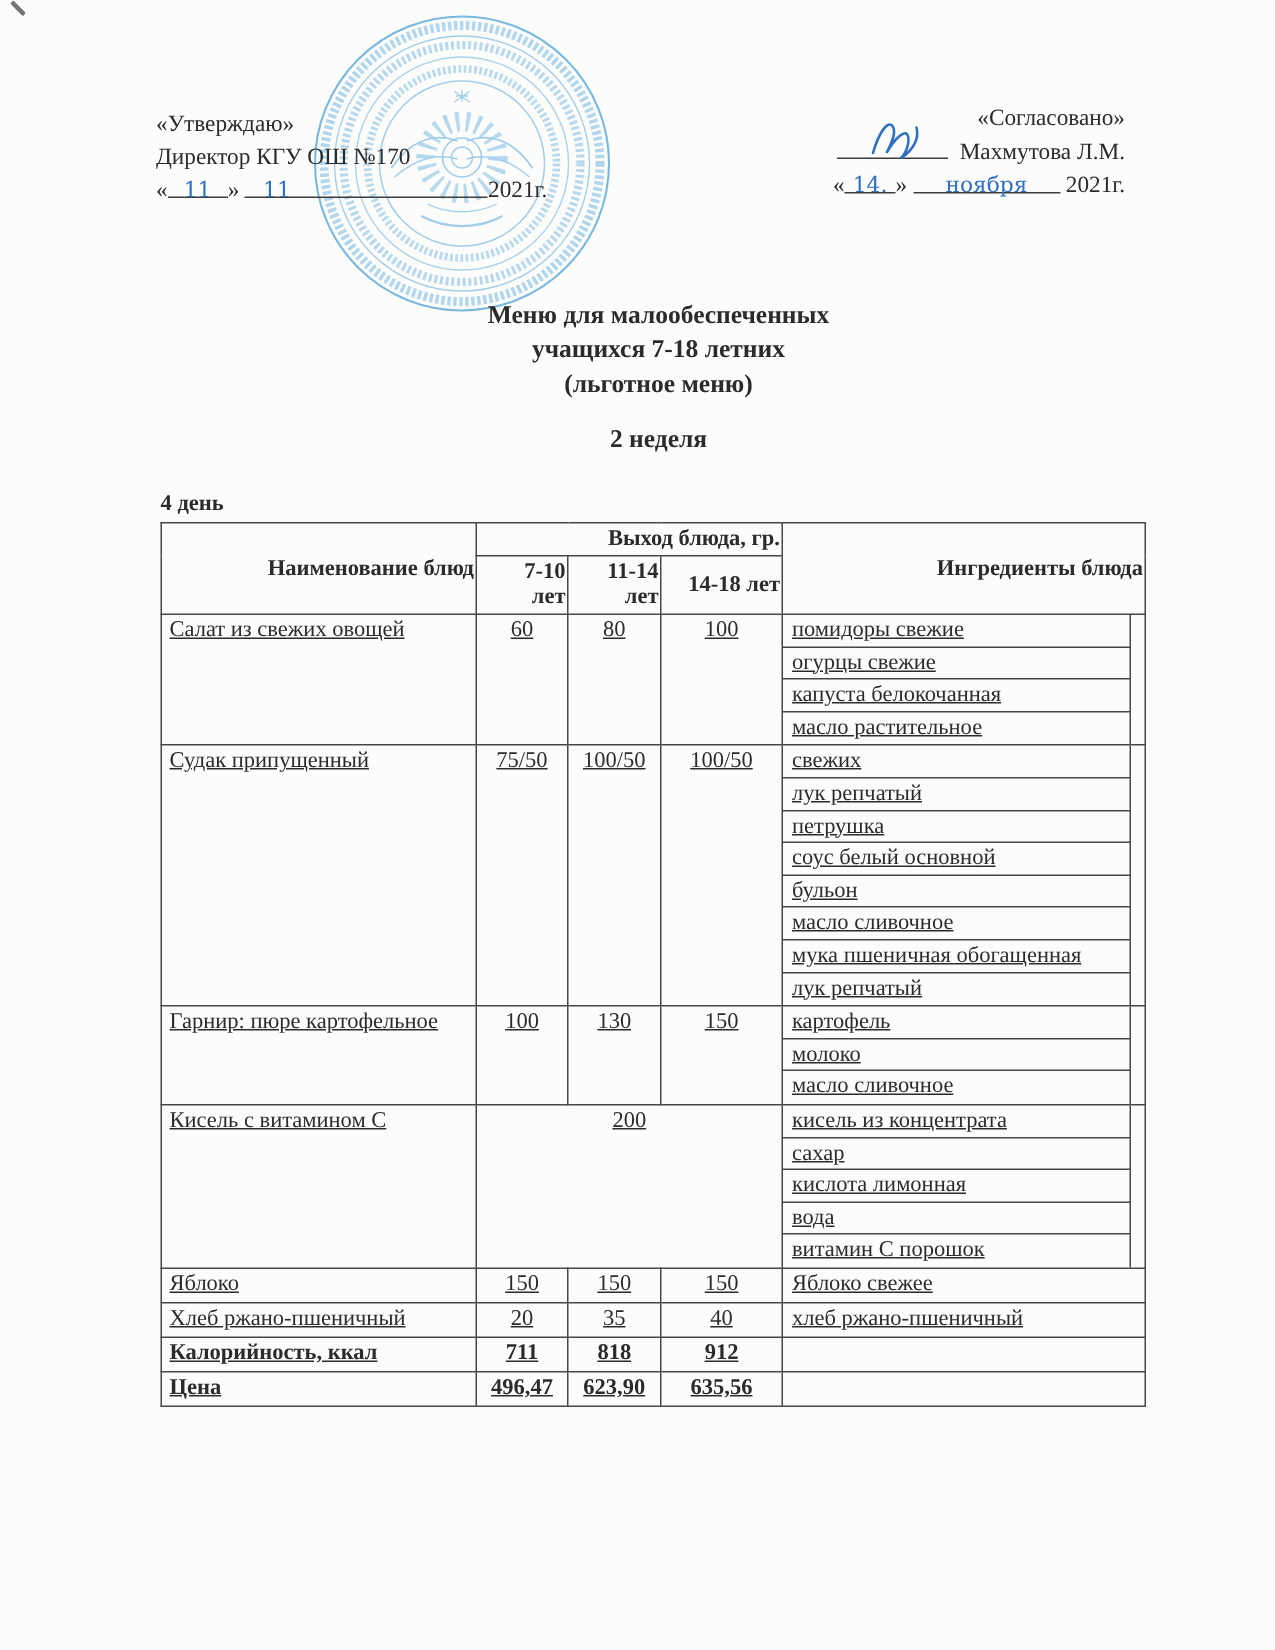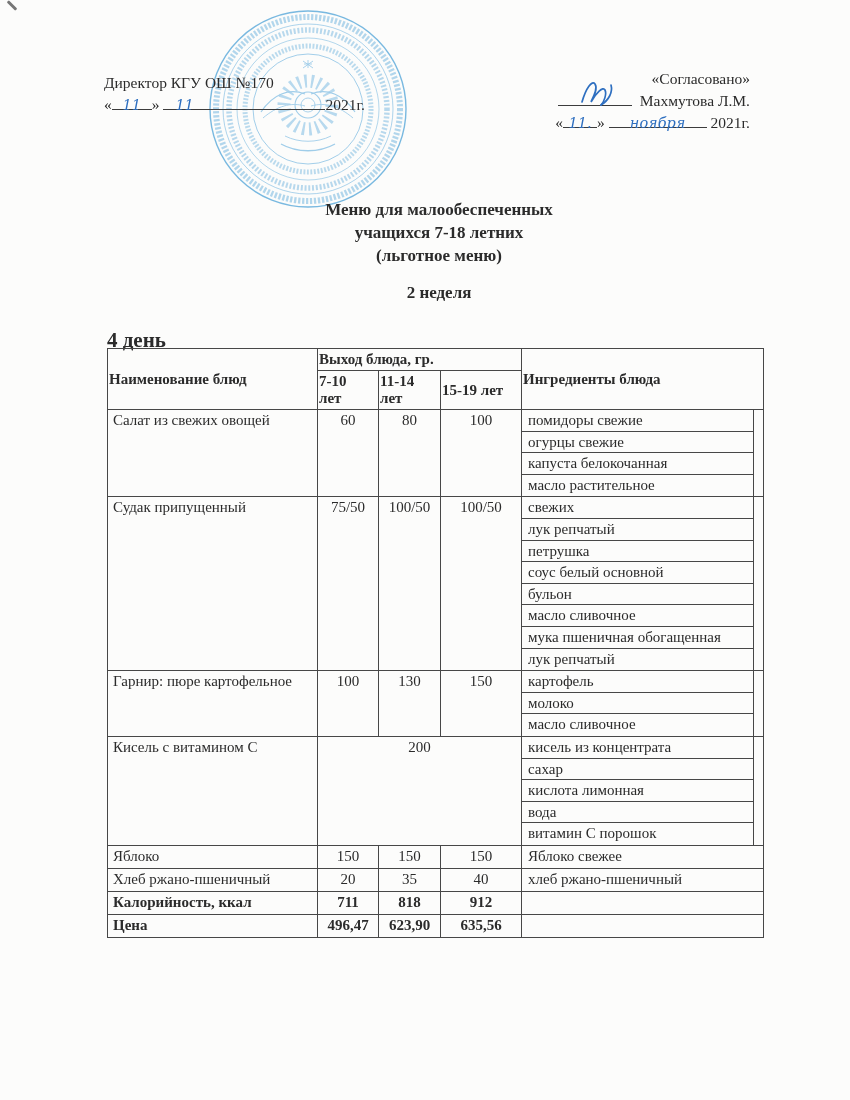--- a/index.html
+++ b/index.html
@@ -13,52 +13,52 @@
     position:absolute;left:6px;top:4px;width:12px;height:3px;
     background:#4a4a4a;transform:rotate(45deg);opacity:.75;border-radius:1px;
   }
   
   .stamp{position:absolute;left:197px;top:6px;width:222px;height:208px;z-index:1;}
   
   .hdr-left{position:absolute;left:104px;top:72px;width:290px;z-index:2;font-size:15.5px;line-height:22px;}
   .hdr-right{position:absolute;right:100px;top:68px;width:240px;z-index:2;font-size:15.5px;line-height:22px;text-align:right;}
   .sigline{position:relative;}
   .ul{display:inline-block;border-bottom:1px solid #3c3c3c;height:15px;vertical-align:baseline;text-align:center;}
-  .hand{color:#2e6fc0;font-style:italic;font-family:"DejaVu Serif",serif;font-size:14.5px;}
+  .hand{color:#2e6fc0;font-family:"DejaVu Serif",serif;font-size:14.5px;}
   .sig-svg{position:absolute;z-index:3;}
   .sig-left{left:2px;top:-12px;}
   .sig-right{right:128px;top:-14px;}
   .name-gap{display:inline-block;width:8px;}
   
   .title-block{position:absolute;left:0;top:198px;width:850px;text-align:center;z-index:2;transform:translateX(14px);}
   .title-line{font-weight:bold;font-size:17px;line-height:23px;}
   .week-line{font-weight:bold;font-size:17px;margin-top:16px;}
-  .day-label{position:absolute;left:107px;top:328px;font-weight:bold;font-size:21px;z-index:2;}
+  .day-label{position:absolute;left:107px;top:328px;font-weight:bold;font-size:15px;z-index:2;}
   
   .menu-table{
     position:absolute;left:107px;top:348px;z-index:2;
     border-collapse:collapse;table-layout:fixed;width:656px;
     font-size:15px;
   }
   .menu-table td,.menu-table th{border:1px solid #474747;vertical-align:top;padding:0;}
-  .menu-table th{font-weight:bold;vertical-align:middle;text-align:left;white-space:pre-line;line-height:17px;padding:2px 1px;}
+  .menu-table th{font-weight:bold;vertical-align:middle;text-align:right;white-space:pre-line;line-height:17px;padding:2px 1px;}
   .menu-table .h1{height:21px;}
   .menu-table .h2 th{height:34px;}
   td.dish{padding:1px 3px 2px 5px;line-height:19px;}
   td.val{text-align:center;padding-top:1px;line-height:19px;}
   td.ing{padding:0 0 0 0;margin-left:32px;}
   td.ing.single{padding:1px 4px 2px 6px;line-height:19px;}
   .ibox{
     height:21.6px;line-height:20px;box-sizing:border-box;
     border-bottom:1px solid #474747;border-right:1px solid #474747;
     margin-right:9px;padding-left:6px;overflow:hidden;white-space:nowrap;
   }
   .ibox:last-child{border-bottom:none;}
   tr.bold td{font-weight:bold;}
-  tr.bodyrow td{min-height:21px;}
+  tr.bodyrow td{min-height:21px;text-decoration:underline;}
 </style>
 </head>
 <body>
 
 <div class="corner-mark"></div>
 
 <svg class="stamp" viewBox="0 0 222 208" xmlns="http://www.w3.org/2000/svg">
   <g stroke="#58a8da" fill="none">
     <circle cx="111" cy="103" r="98" stroke-width="1.4" opacity="0.8"></circle>
     <circle cx="111" cy="103" r="92" stroke-width="6" stroke-dasharray="2.3,1.7" opacity="0.45"></circle>
@@ -76,35 +76,36 @@
     <path d="M158,106 C146,88 130,82 114,88" stroke-width="1.2"></path>
     <path d="M66,112 C80,100 94,96 108,100" stroke-width="0.9"></path>
     <path d="M156,112 C142,100 128,96 114,100" stroke-width="0.9"></path>
     <path d="M84,138 C100,147 122,147 138,138" stroke-width="1.4"></path>
     <path d="M88,130 C102,137 120,137 134,130" stroke-width="0.9"></path>
     <path d="M111,54 l0,8 M107,58 l8,0 M106,62 l10,-7 M106,55 l10,7" stroke-width="0.9"></path>
   </g>
 </svg>
 
 <div class="hdr-left">
+  <div>«Утверждаю»</div>
   <div>Директор КГУ ОШ №170</div>
   <div><span>«</span><span class="ul hand" style="width:40px;">11</span><span>»</span> <span class="ul hand" style="width:150px;text-align:left;padding-left:12px;">11</span><span>2021г.</span></div>
 </div>
 
 <div class="hdr-right">
   <div>«Согласовано»</div>
   <div class="sigline">
     <svg class="sig-svg sig-right" width="46" height="32" viewBox="0 0 46 32">
       <g stroke="#2e6fc0" stroke-width="1.7" fill="none" stroke-linecap="round">
         <path d="M6,26 C10,12 16,4 19,8 C22,12 18,20 15,26 C20,17 27,10 29,14 C31,18 28,26 25,29"></path>
         <path d="M25,29 C33,24 37,16 35,9"></path>
       </g>
     </svg><span class="ul" style="width:74px;"></span><span class="name-gap"></span><span>Махмутова Л.М.</span>
   </div>
-  <div><span>«</span><span class="ul hand" style="width:34px;">11.</span><span>»</span> <span class="ul hand" style="width:98px;">ноября</span> <span>2021г.</span></div>
+  <div><span>«</span><span class="ul hand" style="width:34px;">14.</span><span>»</span> <span class="ul hand" style="width:98px;">ноября</span> <span>2021г.</span></div>
 </div>
 
 <div class="title-block">
   <div class="title-line">Меню для малообеспеченных</div>
   <div class="title-line">учащихся 7-18 летних</div>
   <div class="title-line">(льготное меню)</div>
   <div class="week-line">2 неделя</div>
 </div>
 
 <div class="day-label">4 день</div>
@@ -121,21 +122,21 @@
     <tr class="h1">
       <th rowspan="2">Наименование блюд</th>
       <th colspan="3">Выход блюда, гр.</th>
       <th rowspan="2">Ингредиенты блюда</th>
     </tr>
     <tr class="h2">
       <th>7-10
 лет</th>
       <th>11-14
 лет</th>
-      <th>15-19 лет</th>
+      <th>14-18 лет</th>
     </tr>
   </thead>
   <tbody>
       <tr class="bodyrow">
         <td class="dish">Салат из свежих овощей</td>
         <td class="val">60</td>
         <td class="val">80</td>
         <td class="val">100</td>
         <td class="ing">
           <div class="ibox">помидоры свежие</div>

